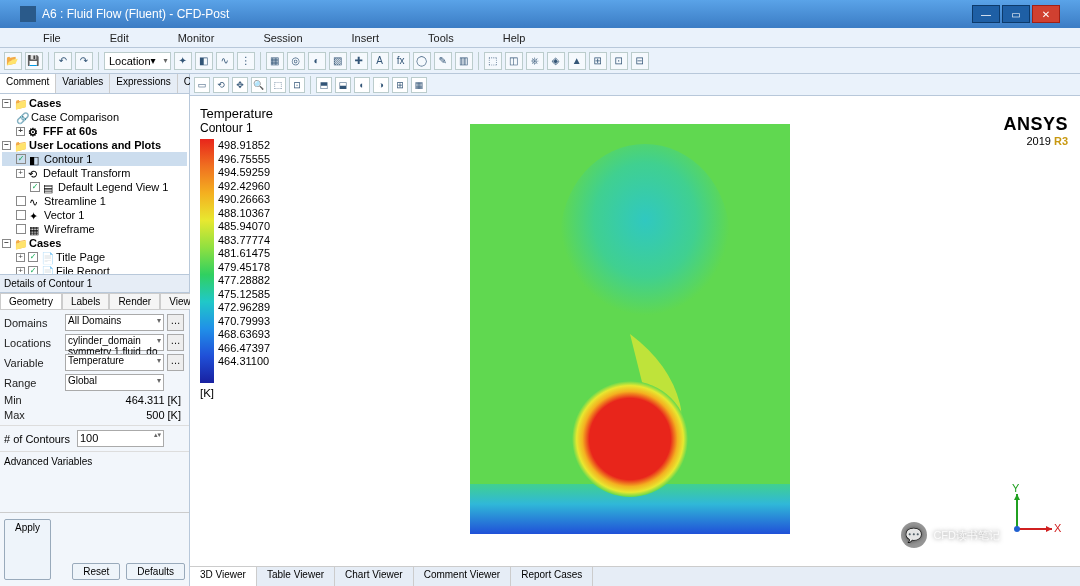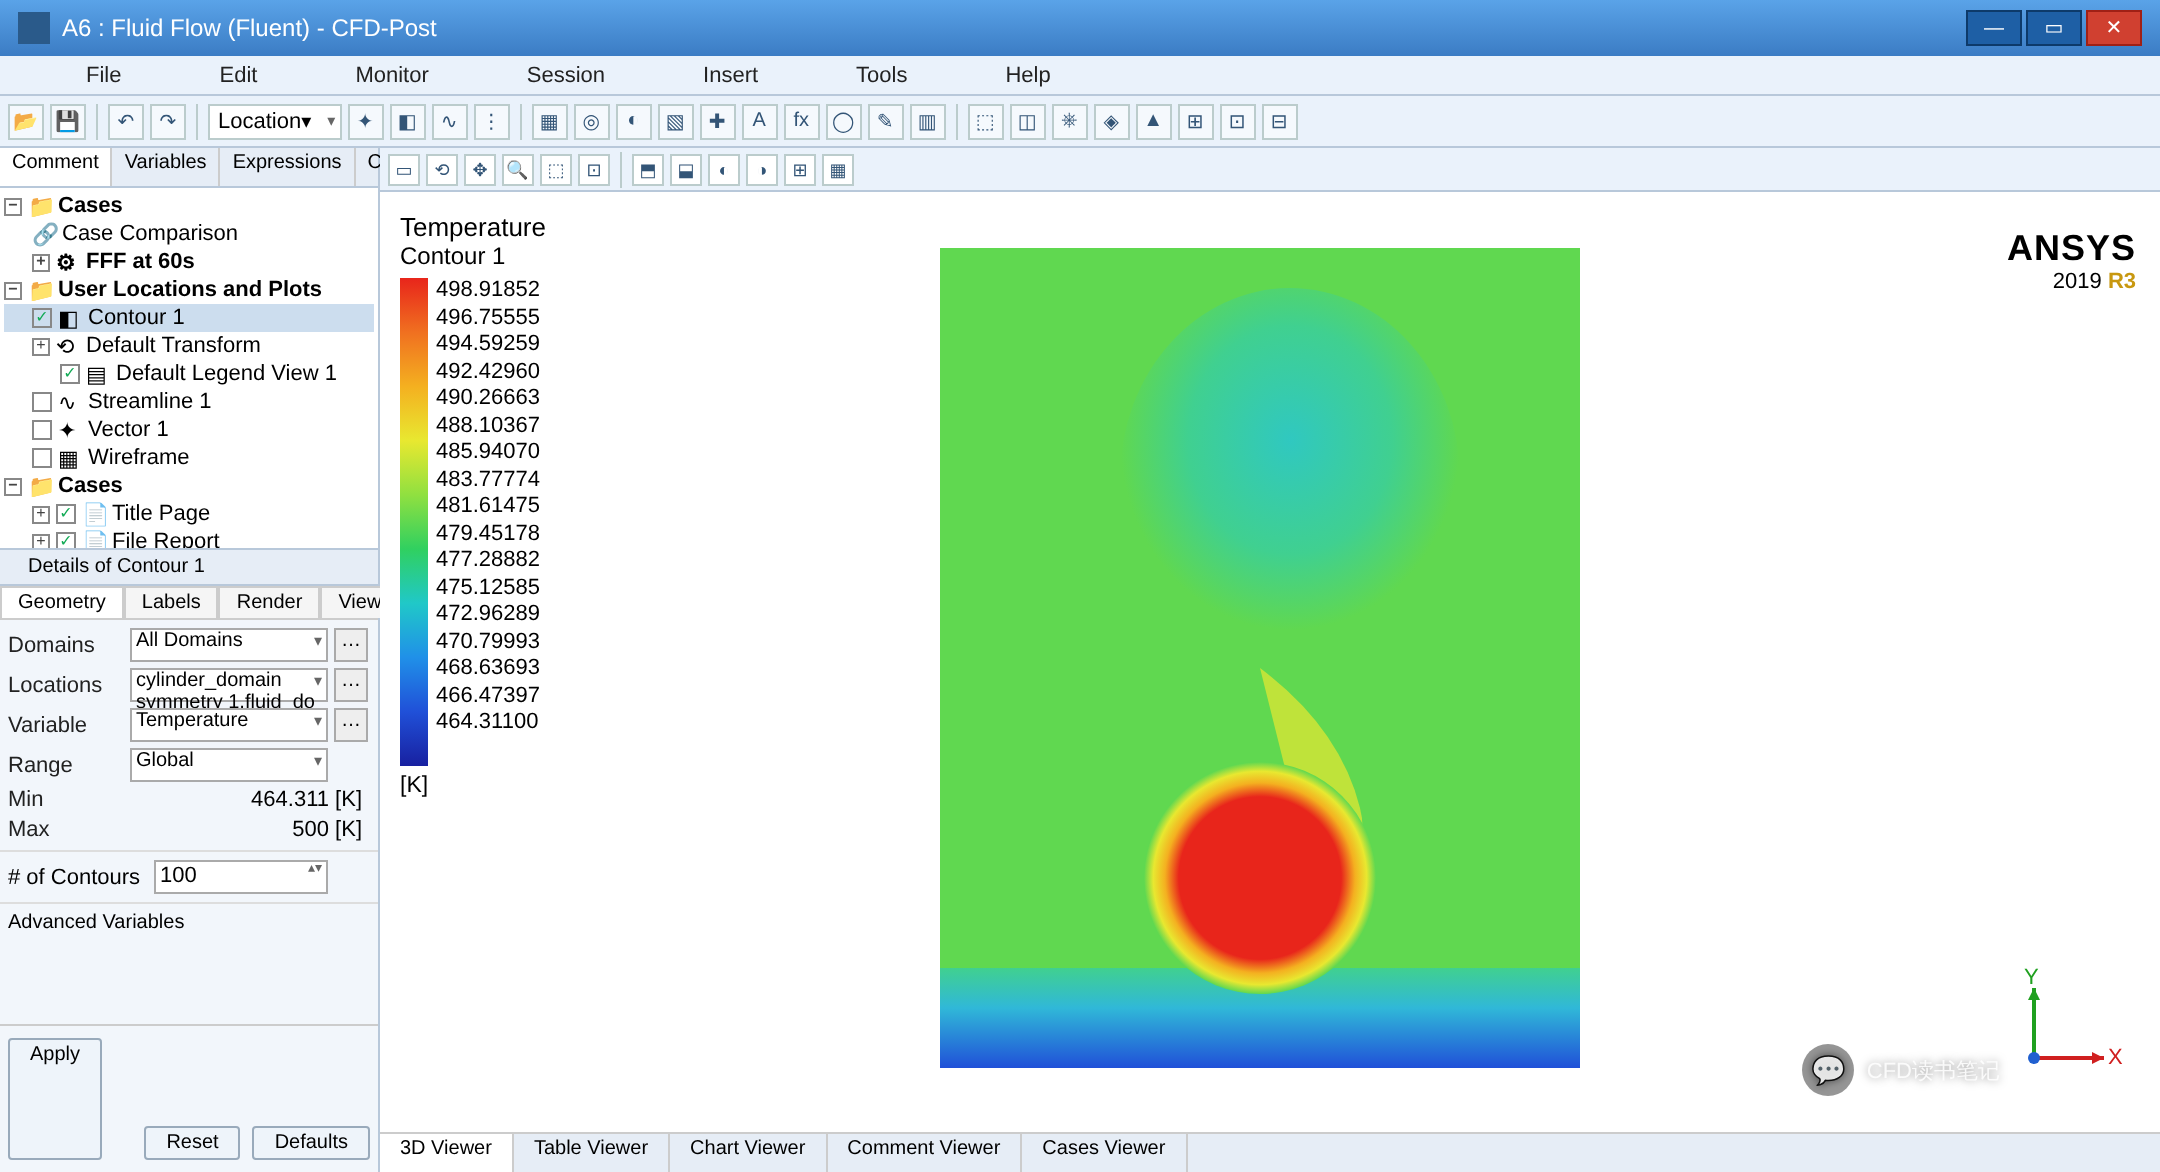--- a/index.html
+++ b/index.html
@@ -1,18 +1,18 @@
 <!DOCTYPE html>
 <html><head>
 <meta charset="utf-8">
 <style>
 * { margin: 0; padding: 0; box-sizing: border-box; font-family: "Segoe UI", Tahoma, sans-serif; font-size: 11px; }
 body { width: 1080px; height: 586px; background: #dce8f5; overflow: hidden; position: relative; }
 
-.titlebar { height: 28px; background: linear-gradient(#5aa3e8, #3b7cc4); display: flex; align-items: center; padding: 0 9px; color: #fff; }
+.titlebar { height: 28px; background: linear-gradient(#5aa3e8, #3b7cc4); display: flex; align-items: center; padding: 0 20px; color: #fff; }
 .titlebar .icon { width: 16px; height: 16px; background: #2a5a8a; margin-right: 6px; }
 .titlebar .title { flex: 1; font-size: 12px; }
 .titlebar .winbtns { display: flex; gap: 2px; }
 .titlebar .winbtn { width: 28px; height: 18px; background: #1e5fa5; border: 1px solid #0d3a6a; display:flex; align-items:center; justify-content:center; color:#fff; font-size:10px; }
 .titlebar .winbtn.close { background: #d04030; border-color: #a02015; }
 
 .menubar { height: 20px; background: #eaf2fb; display: flex; align-items: center; padding: 0 4px; gap: 10px; border-bottom: 1px solid #b8c8da; }
 .menubar span { color: #222; padding-left: 39px; }
 
 .toolbar { height: 26px; background: #eaf2fb; display: flex; align-items: center; padding: 0 4px; gap: 3px; border-bottom: 1px solid #b8c8da; }
@@ -30,21 +30,21 @@
 .lefttab.arrow { width:14px; text-align:center; }
 
 .tree { flex: 0 0 180px; overflow:auto; background:#fff; padding: 2px; font-size: 10px; line-height: 14px; }
 .tree-node { display:flex; align-items:center; gap:3px; padding-left: var(--indent,0px); white-space:nowrap; }
 .tree-node .exp { width:9px; height:9px; border:1px solid #888; display:inline-flex; align-items:center; justify-content:center; font-size:8px; color:#444; background:#fff; }
 .tree-node .chk { width:10px; height:10px; border:1px solid #888; display:inline-flex; align-items:center; justify-content:center; font-size:8px; color:#1a5; }
 .tree-node .ico { width:12px; height:12px; display:inline-block; }
 .tree-node.bold { font-weight:bold; }
 .tree-node.hl { background:#cde; }
 
-.details-hdr { padding: 3px 14px; background:#e6edf6; border-top:1px solid #b8c8da; border-bottom:1px solid #b8c8da; font-size:10px; }
+.details-hdr { padding: 3px 4px; background:#e6edf6; border-top:1px solid #b8c8da; border-bottom:1px solid #b8c8da; font-size:10px; }
 .proptabs { display:flex; background:#eef3f9; border-bottom:1px solid #ccc; }
 .proptab { padding:2px 8px; border:1px solid #ccc; border-bottom:none; background:#f5f5f5; font-size:10px; }
 .proptab.active { background:#fff; }
 
 .propgrid { padding: 4px; display:grid; grid-template-columns: 58px 1fr 18px; gap: 3px 3px; font-size:10px; align-items:center; }
 .propgrid label { color:#222; }
 .propsel { border:1px solid #aaa; background:#fff; padding:0 2px; height:17px; font-size:10px; width:100%; position:relative; }
 .propsel::after { content:"▾"; position:absolute; right:2px; top:1px; font-size:8px; color:#666; }
 .propbtn { width:17px; height:17px; border:1px solid #aaa; background:#eee; text-align:center; font-size:10px; }
 .propval { text-align:right; padding-right:4px; }
@@ -370,16 +370,16 @@
         <div class="wmicon">💬</div>
         <span>CFD读书笔记</span>
       </div>
     </div>
 
     <div class="maintabs">
       <div class="mtab active">3D Viewer</div>
       <div class="mtab">Table Viewer</div>
       <div class="mtab">Chart Viewer</div>
       <div class="mtab">Comment Viewer</div>
-      <div class="mtab">Cases Viewer</div>
+      <div class="mtab">Report Cases</div>
     </div>
   </div>
 </div>
 
 </body></html>

